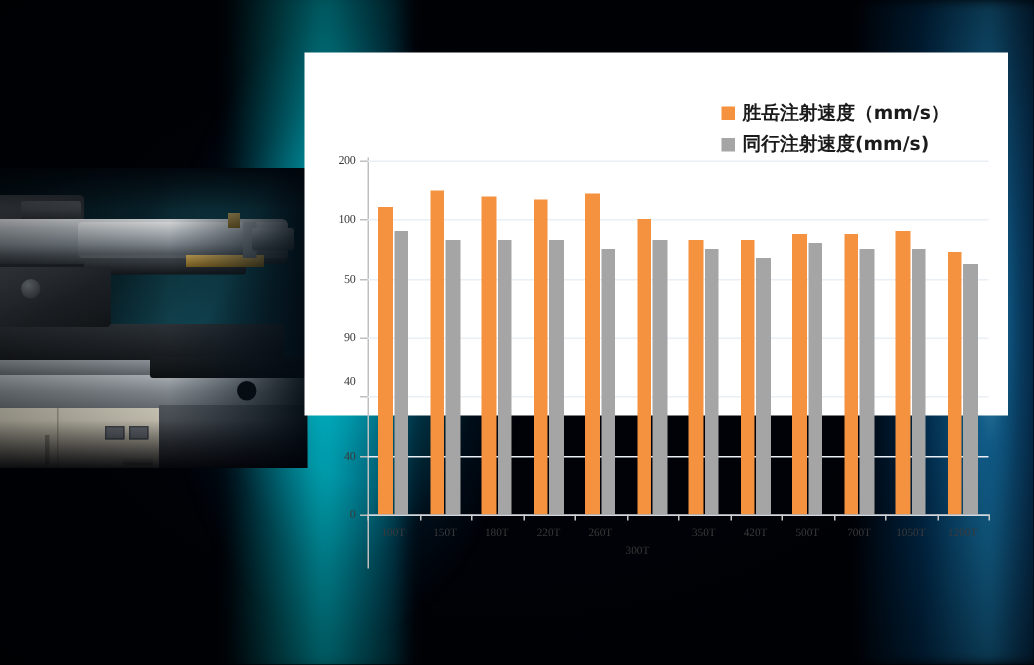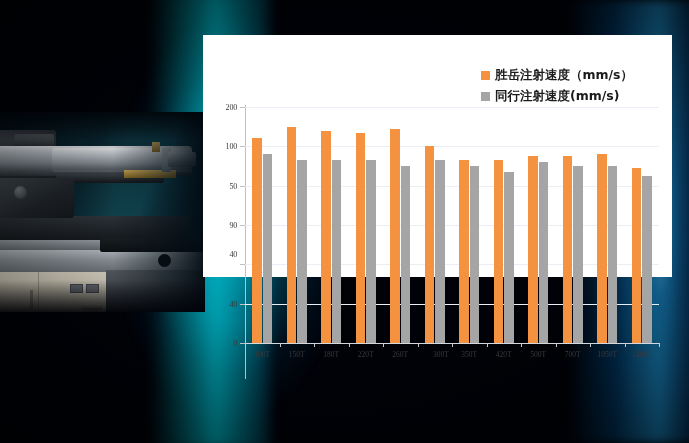--- a/index.html
+++ b/index.html
@@ -223,21 +223,21 @@
         <div class="xtick" style="left: 345px;"></div>
         <div class="xtick" style="left: 379.5px;"></div>
         <div class="xtick" style="left: 414px;"></div>
       </div>
     <div class="xlabels">
         <div class="xlabel" style="left: 17.25px;">100T</div>
         <div class="xlabel" style="left: 51.75px;">150T</div>
         <div class="xlabel" style="left: 86.25px;">180T</div>
         <div class="xlabel" style="left: 120.75px;">220T</div>
         <div class="xlabel" style="left: 155.25px;">260T</div>
-        <div class="xlabel" style="left: 196px;">300T</div>
+        <div class="xlabel" style="left: 180px; margin-top: 12px;">300T</div>
         <div class="xlabel" style="left: 224.25px;">350T</div>
         <div class="xlabel" style="left: 258.75px;">420T</div>
         <div class="xlabel" style="left: 293.25px;">500T</div>
         <div class="xlabel" style="left: 327.75px; font-family: Liberation Serif, serif;">700T</div>
         <div class="xlabel" style="left: 362.25px;">1050T</div>
         <div class="xlabel" style="left: 396.75px;">1200T</div>
       </div>
 
   <div class="ytick" style="top: 308px;"></div>
       <div class="ytick" style="top: 268.667px;"></div>

